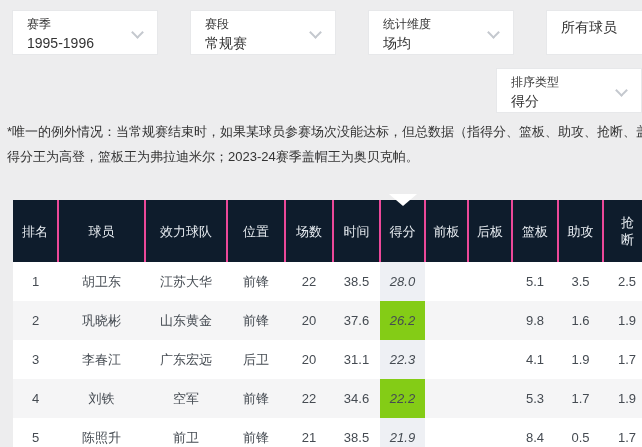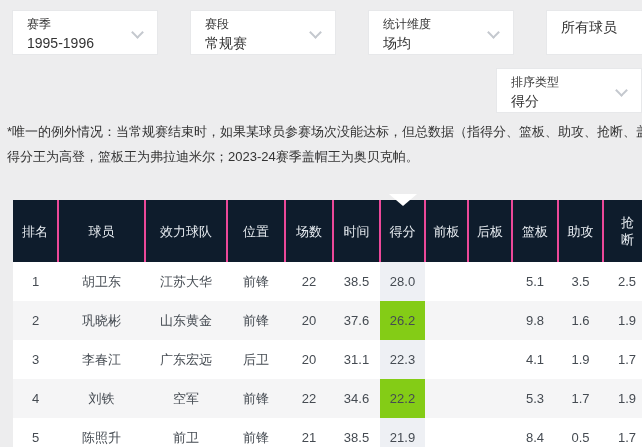--- a/index.html
+++ b/index.html
@@ -99,21 +99,21 @@
     font-size: 13px;
     color: #454b52;
     text-align: center;
     vertical-align: middle;
     padding: 0 2px;
     white-space: nowrap;
     overflow: hidden;
   }
   tbody tr { background: #ffffff; }
   tbody tr.striped { background: #f5f5f6; }
-  tbody td.score { background: #eef0f4; }
+  tbody td.score { background: #eef0f4; font-style: italic; }
   tbody tr.striped td.score { background: #84cc16; }
 
   
   .sort-caret {
     position: absolute;
     left: 389px;
     top: 194px;
     width: 0; height: 0;
     border-left: 14px solid transparent;
     border-right: 14px solid transparent;

